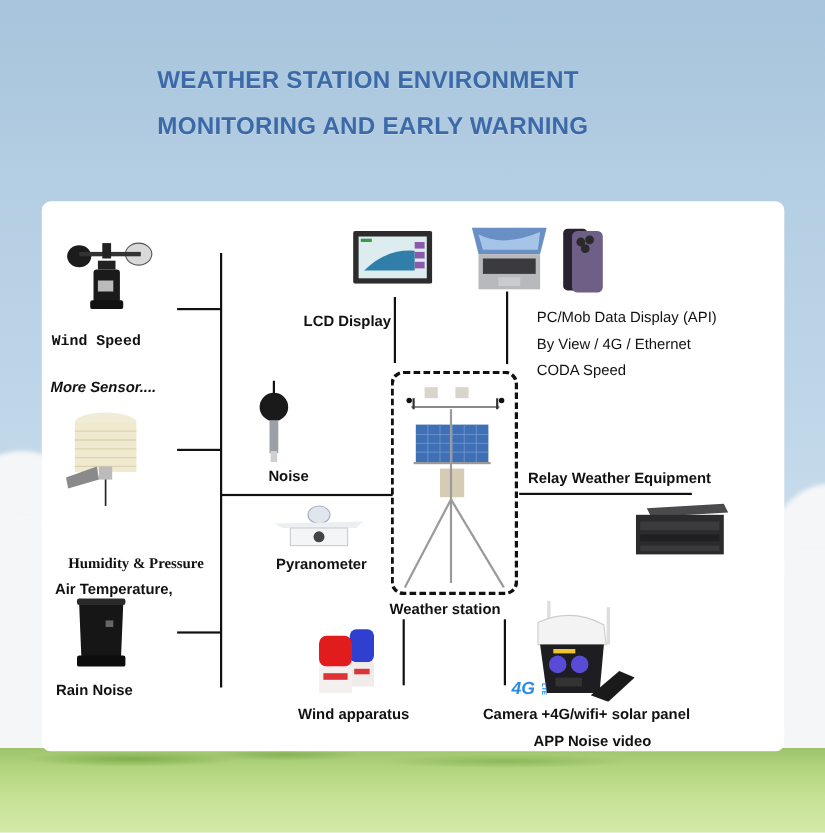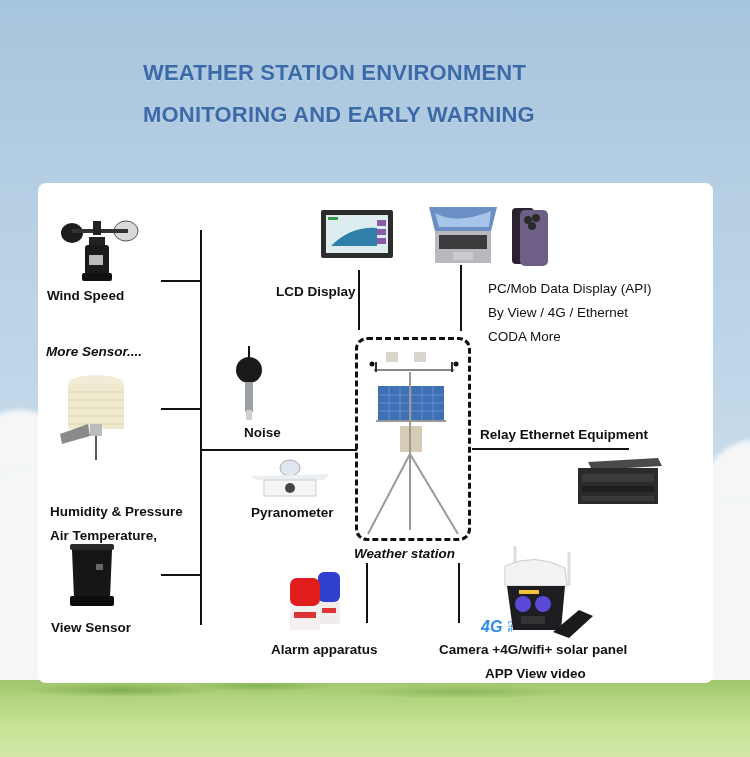--- a/index.html
+++ b/index.html
@@ -72,51 +72,51 @@
     <ellipse cx="12" cy="18" rx="11" ry="10" fill="#1c1c1c"></ellipse>
     <ellipse cx="66" cy="16" rx="12" ry="10" fill="#d9d9d9" stroke="#555" stroke-width="1"></ellipse>
     <rect x="12" y="14" width="56" height="4" fill="#333"></rect>
     <rect x="33" y="6" width="8" height="14" fill="#222"></rect>
     <rect x="29" y="22" width="16" height="8" fill="#222"></rect>
     <rect x="25" y="30" width="24" height="30" rx="3" fill="#1a1a1a"></rect>
     <rect x="29" y="40" width="14" height="10" fill="#bbb"></rect>
     <rect x="22" y="58" width="30" height="8" rx="2" fill="#111"></rect>
   </svg>
 </div>
-<div class="lbl" style="left:47px; top:288px;">Wind Speed</div>
+<div class="lbl" style="left:47px; top:304px;font-family:Liberation Mono, monospace;">Wind Speed</div>
 <div class="lbl" style="left:46px; top:344px;font-style:italic;">More Sensor....</div>
 
 <div class="dev" style="left:58px; top:372px; width:75px; height:90px;">
   <svg width="75" height="90" viewBox="0 0 75 90">
     <ellipse cx="38" cy="12" rx="28" ry="9" fill="#f1ecd6"></ellipse>
     <rect x="10" y="12" width="56" height="45" fill="#efe9cf"></rect>
     <g stroke="#ddd3b0" stroke-width="1.2">
       <line x1="10" y1="20" x2="66" y2="20"></line>
         <line x1="10" y1="28" x2="66" y2="28"></line>
       <line x1="10" y1="36" x2="66" y2="36"></line>
         <line x1="10" y1="44" x2="66" y2="44"></line>
       <line x1="10" y1="52" x2="66" y2="52"></line>
     </g>
     <polygon points="2,62 30,52 32,64 4,72" fill="#8a8a8a"></polygon>
     <rect x="32" y="52" width="12" height="12" fill="#bbb"></rect>
     <line x1="38" y1="64" x2="38" y2="88" stroke="#222" stroke-width="1.5"></line>
   </svg>
 </div>
 <div class="lbl" style="left:50px; top:480px;margin-top:48px;">Air Temperature,</div>
-<div class="lbl" style="left:50px; top:504px;">Humidity &amp; Pressure</div>
+<div class="lbl" style="left:62px; top:504px;font-family:Liberation Serif, serif;">Humidity &amp; Pressure</div>
 
 <div class="dev" style="left:66px; top:542px; width:52px; height:66px;">
   <svg width="52" height="66" viewBox="0 0 52 66">
     <rect x="4" y="2" width="44" height="6" rx="2" fill="#2a2a2a"></rect>
     <path d="M6 8 L46 8 L44 56 L8 56 Z" fill="#161616"></path>
     <rect x="30" y="22" width="7" height="6" fill="#666"></rect>
     <rect x="4" y="54" width="44" height="10" rx="2" fill="#0d0d0d"></rect>
   </svg>
 </div>
-<div class="lbl" style="left:51px; top:620px;">View Sensor</div>
+<div class="lbl" style="left:51px; top:620px;">Rain Noise</div>
 
 <div class="dev" style="left:321px; top:210px; width:72px; height:48px;">
   <svg width="72" height="48" viewBox="0 0 72 48">
     <rect x="0" y="0" width="72" height="48" rx="2" fill="#2c2c2c"></rect>
     <rect x="5" y="5" width="62" height="38" fill="#dcecef"></rect>
     <path d="M10 36 Q30 16 56 18 L56 36 Z" fill="#2f7fa8"></path>
     <rect x="56" y="10" width="9" height="6" fill="#8b5aa8"></rect>
     <rect x="56" y="19" width="9" height="6" fill="#8b5aa8"></rect>
     <rect x="56" y="28" width="9" height="6" fill="#8b5aa8"></rect>
     <rect x="7" y="7" width="10" height="3" fill="#3a9a4a"></rect>
@@ -137,21 +137,21 @@
   <svg width="40" height="62" viewBox="0 0 40 62">
     <rect x="2" y="2" width="22" height="56" rx="4" fill="#2b2230"></rect>
     <rect x="10" y="4" width="28" height="56" rx="5" fill="#6d5f86"></rect>
     <circle cx="18" cy="14" r="4" fill="#2a2a2a"></circle>
     <circle cx="26" cy="12" r="4" fill="#2a2a2a"></circle>
     <circle cx="22" cy="20" r="4" fill="#2a2a2a"></circle>
   </svg>
 </div>
 <div class="lbl-n" style="left:488px; top:281px;">PC/Mob Data Display (API)</div>
 <div class="lbl-n" style="left:488px; top:305px;">By View / 4G / Ethernet</div>
-<div class="lbl-n" style="left:488px; top:329px;">CODA More</div>
+<div class="lbl-n" style="left:488px; top:329px;">CODA Speed</div>
 
 <div class="dev" style="left:233px; top:346px; width:32px; height:76px;">
   <svg width="32" height="76" viewBox="0 0 32 76">
     <line x1="16" y1="0" x2="16" y2="12" stroke="#111" stroke-width="2"></line>
     <ellipse cx="16" cy="24" rx="13" ry="13" fill="#1a1a1a"></ellipse>
     <rect x="12" y="36" width="8" height="30" fill="#9aa0a6"></rect>
     <rect x="13" y="64" width="6" height="10" fill="#cfcfcf"></rect>
   </svg>
 </div>
 <div class="lbl" style="left:244px; top:425px;">Noise</div>
@@ -186,54 +186,54 @@
       <line x1="60" y1="36" x2="60" y2="70"></line>
         <line x1="71" y1="36" x2="71" y2="70"></line>
     </g>
     <rect x="14" y="70" width="70" height="2" fill="#999"></rect>
     <rect x="38" y="76" width="22" height="26" fill="#d6cbb5"></rect>
     <line x1="48" y1="22" x2="48" y2="180" stroke="#9a9a9a" stroke-width="2"></line>
     <line x1="48" y1="104" x2="6" y2="184" stroke="#9a9a9a" stroke-width="2"></line>
     <line x1="48" y1="104" x2="96" y2="184" stroke="#9a9a9a" stroke-width="2"></line>
   </svg>
 </div>
-<div class="lbl" style="left:354px; top:546px;font-style:italic;">Weather station</div>
-
-<div class="lbl" style="left:480px; top:427px;">Relay Ethernet Equipment</div>
+<div class="lbl" style="left:354px; top:546px;">Weather station</div>
+
+<div class="lbl" style="left:480px; top:427px;">Relay Weather Equipment</div>
 <div class="dev" style="left:578px; top:456px; width:84px; height:52px;">
   <svg width="84" height="52" viewBox="0 0 84 52">
     <polygon points="10,6 80,2 84,10 14,14" fill="#4a4a4c"></polygon>
     <rect x="0" y="12" width="80" height="36" fill="#2b2b2d"></rect>
     <rect x="4" y="18" width="72" height="8" fill="#3b3b3e"></rect>
     <rect x="4" y="30" width="72" height="6" fill="#1f1f21"></rect>
     <rect x="4" y="40" width="72" height="5" fill="#3a3a3c"></rect>
   </svg>
 </div>
 
 <div class="dev" style="left:288px; top:568px; width:56px; height:66px;">
   <svg width="56" height="66" viewBox="0 0 56 66">
     <rect x="30" y="4" width="22" height="30" rx="6" fill="#2f3fd0"></rect>
     <rect x="30" y="34" width="22" height="22" fill="#f0ecec"></rect>
     <rect x="2" y="10" width="30" height="28" rx="7" fill="#e01c1c"></rect>
     <rect x="2" y="38" width="30" height="24" fill="#f4f0f0"></rect>
     <rect x="6" y="44" width="22" height="6" fill="#d33"></rect>
     <rect x="34" y="40" width="14" height="5" fill="#d33"></rect>
   </svg>
 </div>
-<div class="lbl" style="left:271px; top:642px;">Alarm apparatus</div>
-
-<div class="dev" style="left:475px; top:546px; width:118px; height:92px;">
+<div class="lbl" style="left:271px; top:642px;">Wind apparatus</div>
+
+<div class="dev" style="left:459px; top:546px; width:118px; height:92px;">
   <svg width="118" height="92" viewBox="0 0 118 92">
     <line x1="40" y1="0" x2="40" y2="22" stroke="#ddd" stroke-width="3"></line>
     <line x1="94" y1="6" x2="94" y2="40" stroke="#ddd" stroke-width="3"></line>
     <path d="M30 20 Q60 6 90 22 L92 40 L30 40 Z" fill="#f3f3f3" stroke="#ccc"></path>
     <path d="M32 40 L90 40 L86 84 L38 84 Z" fill="#1d1d22"></path>
     <rect x="44" y="44" width="20" height="4" fill="#f1c232"></rect>
     <circle cx="48" cy="58" r="8" fill="#5a4bd6"></circle>
     <circle cx="68" cy="58" r="8" fill="#5a4bd6"></circle>
     <rect x="46" y="70" width="24" height="8" fill="#333"></rect>
     <polygon points="78,86 104,64 118,70 94,92" fill="#1a1a1a"></polygon>
   </svg>
   <span style="position:absolute; left:6px; top:72px; color:#2b8be6; font-weight:bold; font-style:italic; font-size:16px;">4G</span>
   <span style="position:absolute; left:32px; top:75px; color:#2b8be6; font-size:6px; font-weight:bold; writing-mode:vertical-rl;">LTE</span>
 </div>
 <div class="lbl" style="left:439px; top:642px;text-align:center;">Camera +4G/wifi+ solar panel</div>
-<div class="lbl" style="left:485px; top:666px;">APP View video</div>
+<div class="lbl" style="left:485px; top:666px;">APP Noise video</div>
 
 </body></html>

